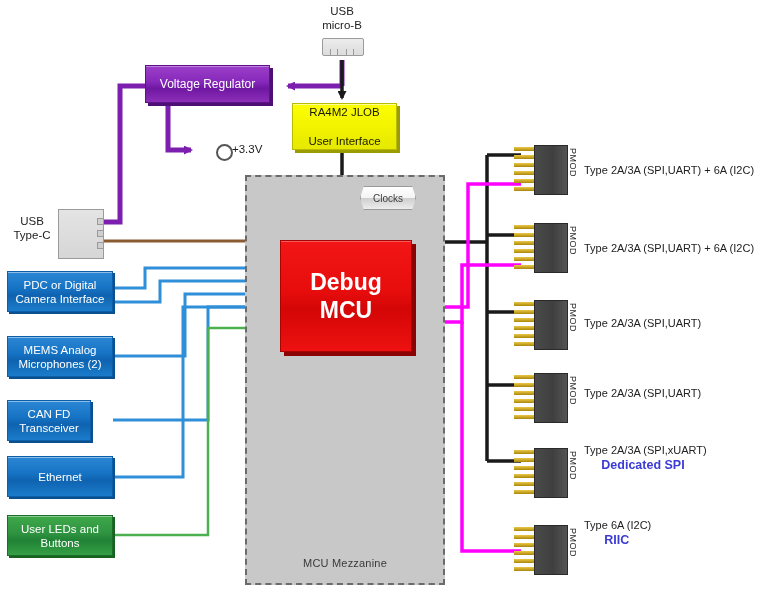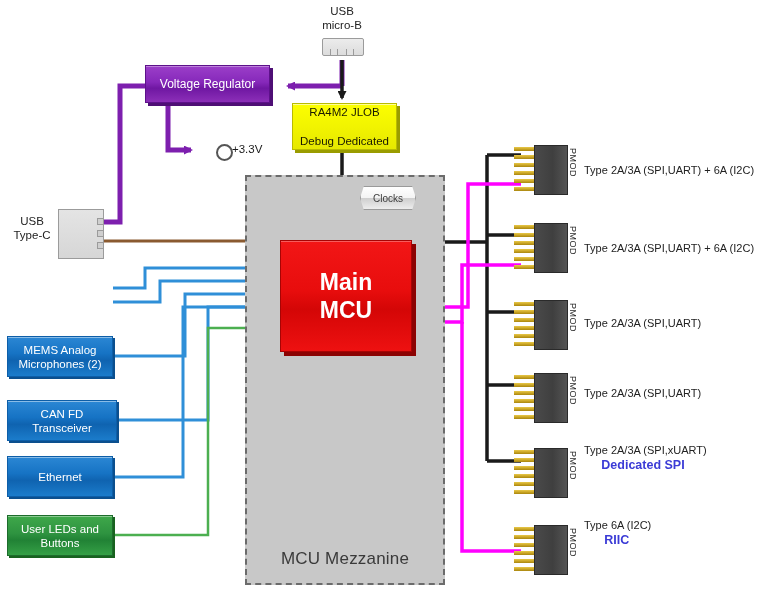--- a/index.html
+++ b/index.html
@@ -29,21 +29,21 @@
     width:200px; height:410px;
     background:#c8c8c8;
     border:2px dashed #6b6b6b;
     z-index:1;
   }
   .mezz-label{
     position:absolute;
     left:0; bottom:14px;
     width:100%;
     text-align:center;
-    font-size:17px;
+    font-size:11px;
     color:#3a3a3a;
     letter-spacing:.2px;
   }
 
   
   .blk{
     position:absolute;
     box-sizing:border-box;
     display:flex;
     align-items:center;
@@ -301,50 +301,54 @@
 
   <div class="blk purple" style="left:145px;top:65px;width:125px;height:38px;">
     <span class="txt">Voltage Regulator</span>
   </div>
 
   <div class="junction" style="left:216px;top:144px;"></div>
   <div class="v33" style="left:232px;top:143px;">+3.3V</div>
 
   <div class="blk yellow" style="left:292px;top:103px;width:105px;height:47px;flex-direction:column;">
     <span class="txt">RA4M2 JLOB</span>
-    <span class="txt">Debug Dedicated</span>
+    <span class="txt">User Interface</span>
   </div>
 
   <div class="clocks">
     <div class="shape"></div>
     <div class="lbl">Clocks</div>
   </div>
 
   <div class="blk red" style="left:280px;top:240px;width:132px;height:112px;flex-direction:column;">
-    <span>Main</span>
+    <span>Debug</span>
     <span>MCU</span>
   </div>
 
   <div class="lab center" style="left:6px;top:214px;width:52px;">
     <span>USB</span><br>
     <span>Type-C</span>
   </div>
   <div class="usb-c">
     <div class="pin" style="top:8px;"></div>
     <div class="pin" style="top:20px;"></div>
     <div class="pin" style="top:32px;"></div>
   </div>
 
+  <div class="blk blue" style="left:7px;top:271px;width:106px;height:41px;flex-direction:column;">
+    <span class="txt">PDC or Digital</span>
+    <span class="txt">Camera Interface</span>
+  </div>
 
   <div class="blk blue" style="left:7px;top:336px;width:106px;height:41px;flex-direction:column;">
     <span class="txt">MEMS Analog</span>
     <span class="txt">Microphones (2)</span>
   </div>
 
-  <div class="blk blue" style="left:7px;top:400px;width:110px;height:41px;flex-direction:column;">
+  <div class="blk blue" style="left:7px;top:400px;width:84px;height:41px;flex-direction:column;">
     <span class="txt">CAN FD</span>
     <span class="txt">Transceiver</span>
   </div>
 
   <div class="blk green" style="left:7px;top:515px;width:106px;height:41px;flex-direction:column;">
     <span class="txt">User LEDs and</span>
     <span class="txt">Buttons</span>
   </div>
 
   <div class="blk blue" style="left:7px;top:456px;width:106px;height:41px;">

